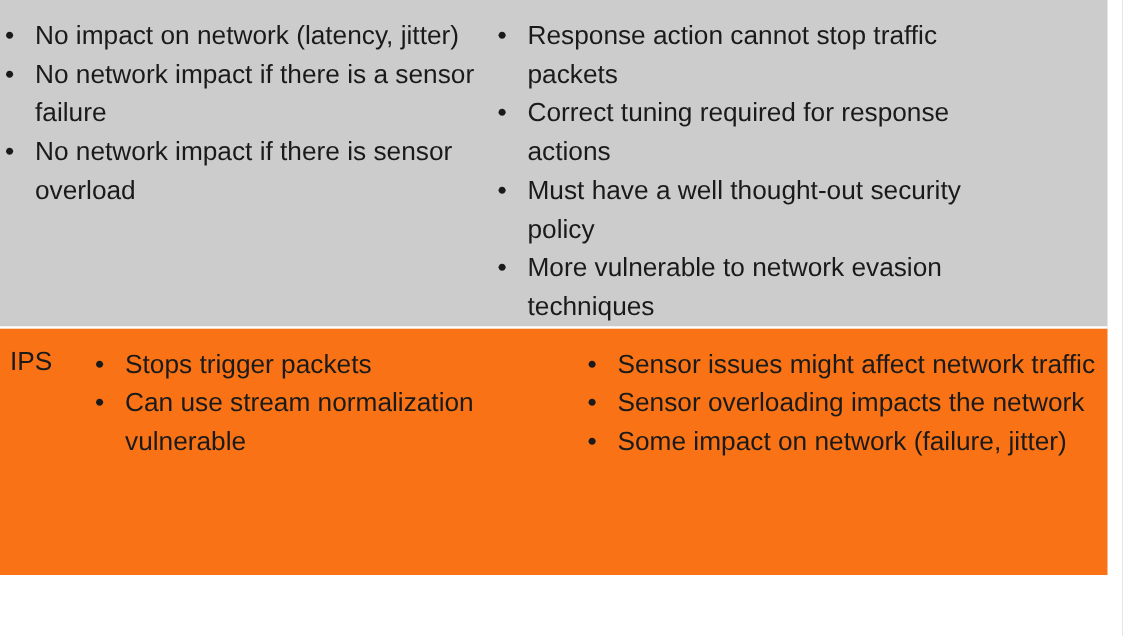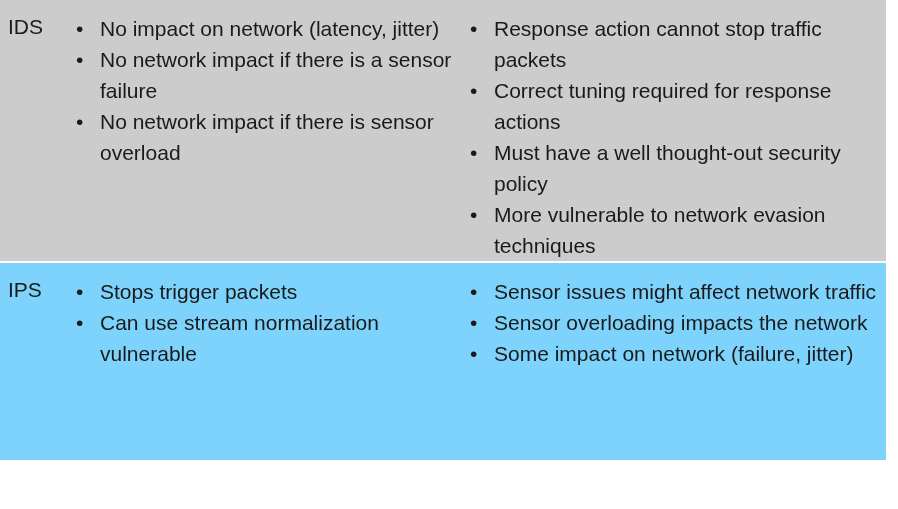--- a/index.html
+++ b/index.html
@@ -47,21 +47,21 @@
     display: flex;
     width: 886px;
     box-sizing: border-box;
   }
   .row-ids {
     background: #cccccc;
     height: 263px;
     border-bottom: 2px solid #ffffff;
   }
   .row-ips {
-    background: #7dd3fc;
+    background: #f97316;
     height: 197px;
   }
 
   .label-cell {
     width: 72px;
     flex: 0 0 72px;
     box-sizing: border-box;
     padding-left: 8px;
     padding-top: 13px;
     font-size: 21px;
@@ -107,21 +107,20 @@
   }
   .bullet-text { display: block; }
 </style>
 </head>
 <body>
 
 <div class="table-wrap">
 
 
   <div class="body-row row-ids">
-    <div class="label-cell">IDS</div>
     <div class="adv-cell">
       <ul class="bullets">
         <li>
           <span class="bullet-dot">•</span>
           <span class="bullet-text">No impact on network (latency, jitter)</span>
         </li>
         <li>
           <span class="bullet-dot">•</span>
           <span class="bullet-text">No network impact if there is a sensor failure</span>
         </li>

